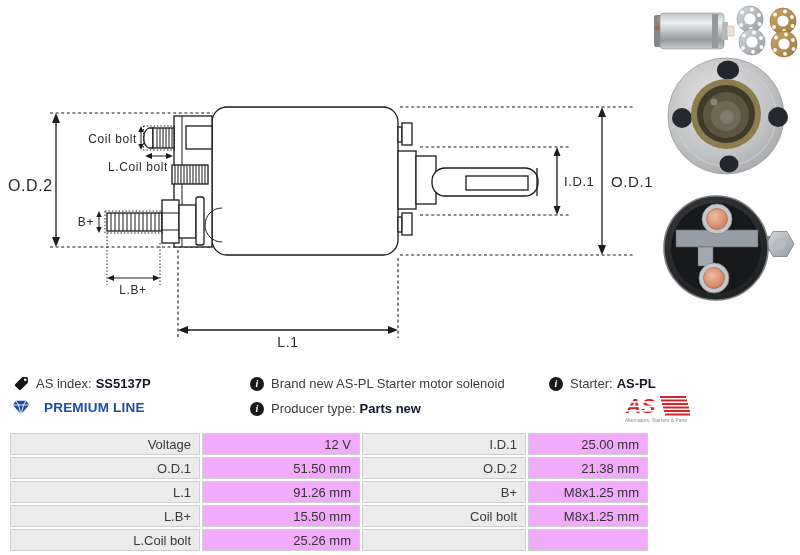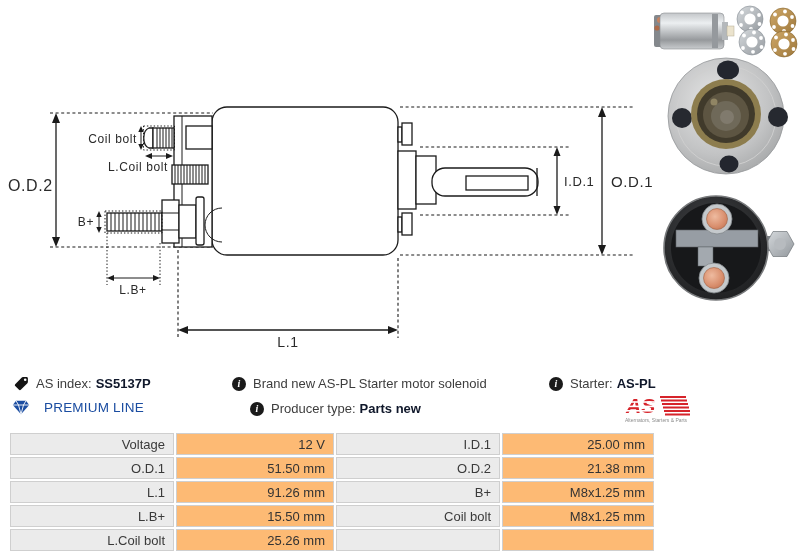--- a/index.html
+++ b/index.html
@@ -21,33 +21,33 @@
   .info-item{position:absolute;font-size:13px;color:#3d3d3d;white-space:nowrap;display:flex;align-items:flex-end;}
   .info-item b{margin-left:4px;color:#0f172a;}
   .info-item .lbl{margin-right:0;}
   .icon{display:inline-block;margin-right:7px;flex:0 0 auto;}
   .info-icon{
     width:14px;height:14px;border-radius:50%;background:#1a1a1a;color:#fff;
     font-size:10px;line-height:14px;text-align:center;font-weight:bold;
     font-family:"Liberation Serif",serif;font-style:italic;
   }
   .info-icon::after{content:"i";}
-  .premium{color:var(--premium-blue,#1b4da1);font-weight:normal;font-size:13.5px;letter-spacing:0.2px;padding-left:7px;}
+  .premium{color:var(--premium-blue,#1b4da1);font-weight:bold;font-size:13.5px;letter-spacing:0.2px;padding-left:7px;}
   
   #spec-table{
     position:absolute;left:8px;top:431px;border-collapse:separate;border-spacing:2px;
     table-layout:fixed;
   }
   #spec-table td{
     box-sizing:border-box;height:22px;font-size:13px;padding:0 8px 0 0;text-align:right;
     border:1px solid var(--table-border,#cfcfcf);overflow:hidden;
   }
   td.lblc{background:var(--table-label-bg,#ebebeb);color:#3a3a3a;}
-  td.valc{background:#fdba74;color:#333;}
-  .w1{width:164px}.w2{width:158px}.w3{width:164px}.w4{width:152px}
+  td.valc{background:#f0abfc;color:#333;}
+  .w1{width:190px}.w2{width:158px}.w3{width:164px}.w4{width:120px}
 </style>
 </head>
 <body>
 
 <svg id="diagram-svg" class="abs" width="660" height="275" viewBox="0 85 660 275" xmlns="http://www.w3.org/2000/svg">
 
   <g>
     <path class="dash" d="M50,113 H213"></path>
     <path class="dash" d="M50,247 H213"></path>
     <path class="dash" d="M400,107 H634"></path>
@@ -276,21 +276,21 @@
   </div>
 
   <div class="info-item" style="left:12px;top:400px;">
     <svg class="icon" width="18" height="15" viewBox="0 0 18 15">
       <polygon points="4,0.8 14,0.8 17.2,5 9,14.2 0.8,5" fill="var(--premium-blue,#1b4da1)"></polygon>
       <path d="M0.8,5 H17.2 M4,0.8 L6.5,5 L9,14.2 M14,0.8 L11.5,5 L9,14.2" stroke="#fff" stroke-width="0.9" fill="none"></path>
     </svg>
     <span class="premium">PREMIUM LINE</span>
   </div>
 
-  <div class="info-item" style="left:232px;top:376px;">
+  <div class="info-item" style="left:250px;top:376px;">
     <span class="icon info-icon"></span>
     <span>Brand new AS-PL Starter motor solenoid</span>
   </div>
 
   <div class="info-item" style="left:250px;top:401px;">
     <span class="icon info-icon"></span>
     <span class="lbl">Producer type:</span>
     <b>Parts new</b>
   </div>
 

